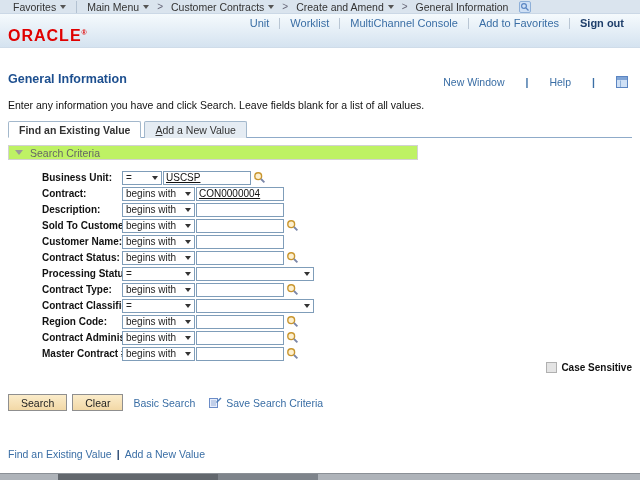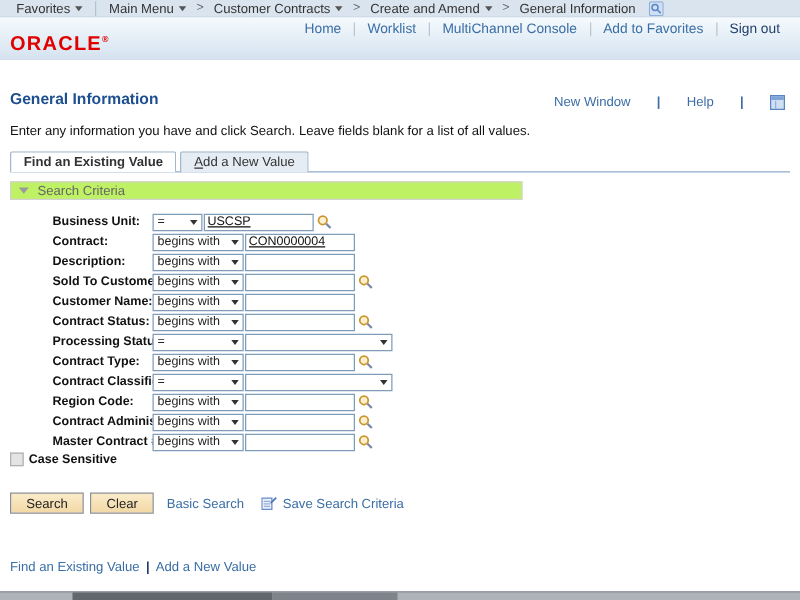--- a/index.html
+++ b/index.html
@@ -17,21 +17,21 @@
   .caret { width:0; height:0; border-left:3px solid transparent; border-right:3px solid transparent;
            border-top:4px solid #555; margin-left:4px; display:inline-block; }
   .crumb-vline { width:1px; height:12px; background:#b3c2d2; margin:0 3px; }
   .crumb-gt { color:#667; margin:0 1px; font-size:10px; }
   .crumb-pageicon { width:12px; height:12px; margin-left:4px; display:inline-block; }
   
   .header { height:34px; background:linear-gradient(#f5fafd,#d5e3f0); position:relative; border-bottom:1px solid #cfdce9; }
   .header-links { position:absolute; top:3px; right:6px; display:flex; align-items:center; font-size:11px; }
   .hlink { color:#3a6ea5; text-decoration:none; padding:0 10px; white-space:nowrap; cursor:pointer; }
   .hsep { width:1px; height:11px; background:#b9c6d4; }
-  .signout { color:#1f3f6b; font-weight:normal; }
+  .signout { color:#1f3f6b; font-weight:bold; }
   .logo { position:absolute; left:8px; top:13px; color:#e00000; font-weight:bold; font-size:16px;
           letter-spacing:1px; cursor:default; }
   .logo sup { font-size:7px; }
   
   .content { position:relative; padding:0 8px; }
   .utility { position:absolute; top:4px; right:12px; display:flex; align-items:center; gap:21px;
              color:#3a6ea5; font-size:10.5px; }
   .utility a { color:#3a6ea5; text-decoration:none; cursor:pointer; }
   .usep { color:#3a6ea5; font-weight:bold; }
   .page-title { margin-top:24px; font-size:12.5px; font-weight:bold; color:#1d4f8f; }
@@ -57,21 +57,21 @@
         cursor:pointer; flex:none; }
   .op.narrow { width:40px; }
   .oparr { width:0; height:0; border-left:3px solid transparent; border-right:3px solid transparent;
            border-top:4px solid #333; }
   .fin { width:88px; height:14px; border:1px solid #7f9db9; font-size:10px; padding:0 2px; margin-left:1px;
          font-family:"Liberation Sans", sans-serif; color:#111;text-decoration:underline; }
   .wideselect { width:118px; height:14px; border:1px solid #7f9db9; background:#fff; margin-left:1px;
                 display:inline-flex; align-items:center; justify-content:flex-end; padding:0 3px; cursor:pointer; }
   .lookup { margin-left:2px; cursor:pointer; display:inline-flex; }
   
-  .case-row { margin-top:0; display:flex; align-items:center; gap:4px; }
+  .case-row { margin-top:0; display:flex; align-items:center; gap:4px;justify-content:flex-end; }
   .checkbox { width:11px; height:11px; background:#e4e4e4; border:1px solid #b0b0b0; display:inline-block; }
   .case-label { font-weight:bold; font-size:10px; color:#111; }
   .actions { margin-top:21px; display:flex; align-items:center; }
   .btn { height:17px; background:linear-gradient(#fbecca,#f2d8a6); border:1px solid #8f8f8f;
          font-size:10.5px; color:#222; padding:0 12px; cursor:pointer; font-family:"Liberation Sans",sans-serif; }
   .btn + .btn { margin-left:5px; }
   .tlink { color:#3a6ea5; text-decoration:none; font-size:10.5px; cursor:pointer; }
   .basic-search { margin-left:10px; }
   .save-icon { margin-left:14px; margin-right:4px; display:inline-flex; }
   
@@ -115,21 +115,21 @@
     <svg width="12" height="12" viewBox="0 0 12 12">
       <rect x="0.5" y="0.5" width="11" height="11" rx="1.5" fill="#cfe0f5" stroke="#8fb0d8"></rect>
       <circle cx="5" cy="5" r="2.4" fill="none" stroke="#5b85c2" stroke-width="1.2"></circle>
       <line x1="7" y1="7" x2="9.5" y2="9.5" stroke="#5b85c2" stroke-width="1.3"></line>
     </svg>
   </span>
 </div>
 
 <div class="header">
   <div class="header-links">
-    <a class="hlink">Home</a>
+    <a class="hlink">Unit</a>
     <span class="hsep"></span>
     <a class="hlink">Worklist</a>
     <span class="hsep"></span>
     <a class="hlink">MultiChannel Console</a>
     <span class="hsep"></span>
     <a class="hlink">Add to Favorites</a>
     <span class="hsep"></span>
     <a class="hlink signout">Sign out</a>
   </div>
   <div class="logo"><span>ORACLE</span><sup>®</sup></div>

